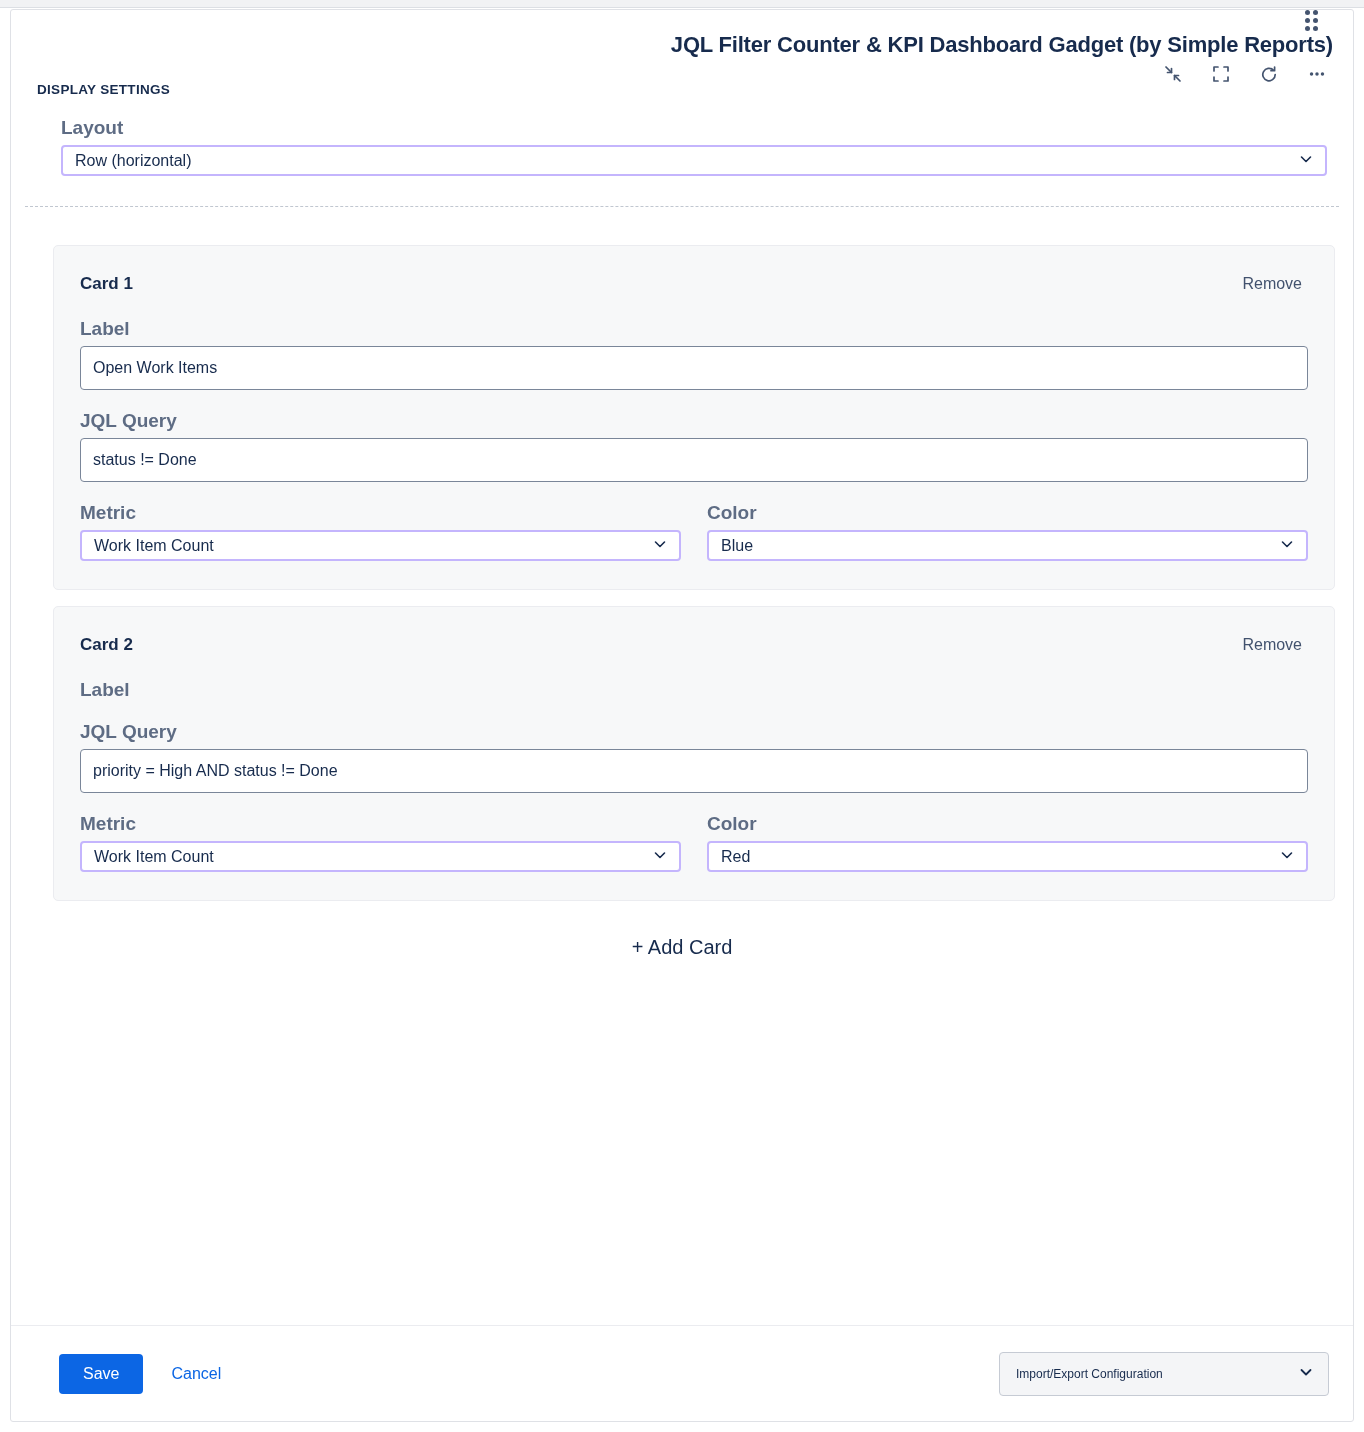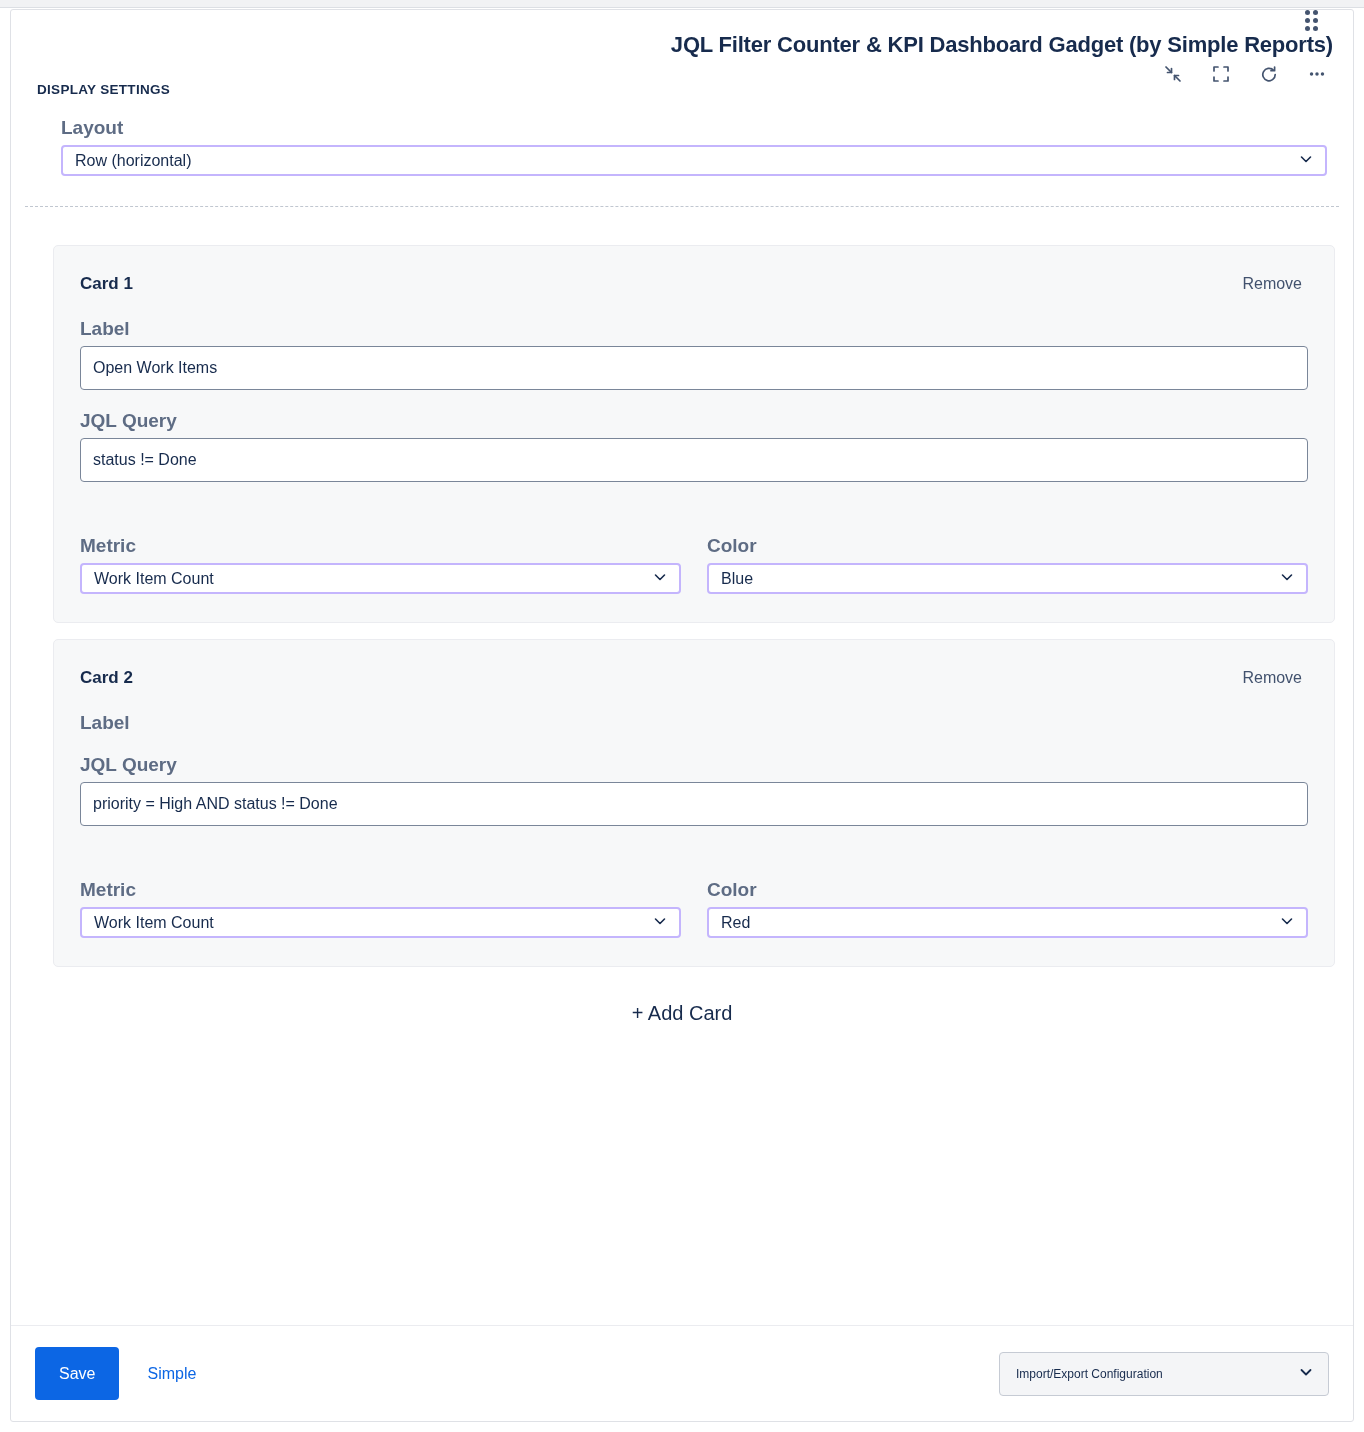--- a/index.html
+++ b/index.html
@@ -174,21 +174,21 @@
     font-family: "Liberation Sans", sans-serif;
   }
   .card-field {
     padding-left: 0;
     margin-bottom: 20px;
   }
   .row-two {
     display: flex;
     gap: 26px;
   }
-  .row-two > div { flex: 1; margin-top: 33px; }
+  .row-two > div { flex: 1; }
   .add-card-wrap {
     text-align: center;
     padding: 34px 0 0 0;
   }
   .add-card {
     font-size: 20px;
     color: #172b4d;
     background: none;
     border: none;
     cursor: pointer;
@@ -203,25 +203,26 @@
     border-top: 1px solid #ebecf0;
     display: flex;
     align-items: center;
     padding: 0 24px 0 24px;
   }
   .btn-save {
     background: #0c66e4;
     color: #ffffff;
     border: none;
     border-radius: 4px;
-    height: 53px;
+    height: 40px;
     padding: 0 24px;
     font-size: 16px;
     cursor: pointer;
     font-family: "Liberation Sans", sans-serif;
+    margin-left: 24px;
   }
   .btn-cancel {
     background: none;
     border: none;
     color: #0c66e4;
     font-size: 16px;
     margin-left: 22px;
     cursor: pointer;
     font-family: "Liberation Sans", sans-serif;
   }
@@ -410,21 +411,21 @@
         </div>
       </div>
 
       <div class="add-card-wrap">
         <button class="add-card">+ Add Card</button>
       </div>
     </div>
 
     <div class="footer">
       <button class="btn-save">Save</button>
-      <button class="btn-cancel">Simple</button>
+      <button class="btn-cancel">Cancel</button>
       <div class="impexp">
         <select>
           <option>Import/Export Configuration</option>
         </select>
         <span class="chev">
           <svg width="14" height="14" viewBox="0 0 14 14" fill="none" stroke="currentColor" stroke-width="1.8" stroke-linecap="round" stroke-linejoin="round">
               <path d="M2.5 5 L7 9.5 L11.5 5"></path>
             </svg>
         </span>
       </div>

